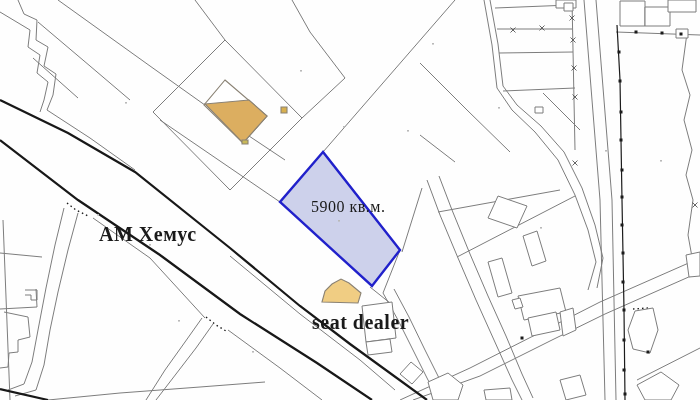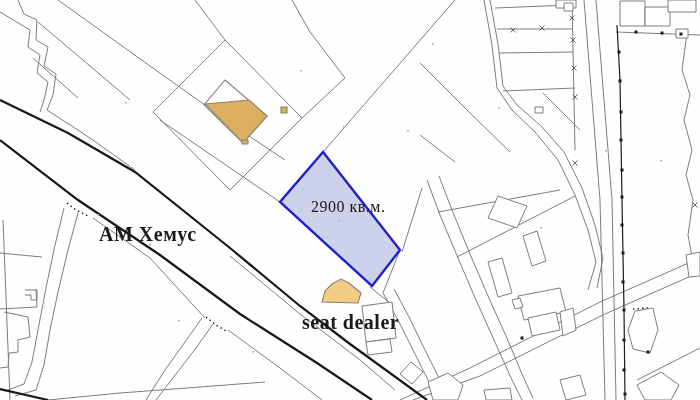--- a/index.html
+++ b/index.html
@@ -149,15 +149,15 @@
       <rect x="540" y="227" width="2" height="1.6" fill="#b9b9b9"></rect>
       <rect x="660" y="160" width="2" height="1.6" fill="#b9b9b9"></rect>
       <rect x="97" y="214" width="2" height="1.6" fill="#b9b9b9"></rect>
       <rect x="338" y="220" width="2" height="1.6" fill="#b9b9b9"></rect>
       <rect x="178" y="320" width="2" height="1.6" fill="#b9b9b9"></rect>
       <rect x="300" y="70" width="2" height="1.6" fill="#b9b9b9"></rect>
       <rect x="432" y="43" width="2" height="1.6" fill="#b9b9b9"></rect>
       <rect x="605" y="150" width="2" height="1.6" fill="#b9b9b9"></rect>
     </svg>
   <div class="map-label" style="left: 99px; top: 224px; font-size: 20px; font-weight: bold; color: rgb(26, 26, 26);">АМ Хемус</div>
-  <div class="map-label" style="left: 311px; top: 199px; font-size: 16px; font-weight: normal; color: rgb(26, 26, 26);">2900 кв.м.</div>
-  <div class="map-label" style="left: 302px; top: 312px; font-size: 20px; font-weight: bold; color: rgb(26, 26, 26);">seat dealer</div>
+  <div class="map-label" style="left: 311px; top: 199px; font-size: 16px; font-weight: normal; color: rgb(26, 26, 26);">5900 кв.м.</div>
+  <div class="map-label" style="left: 312px; top: 312px; font-size: 20px; font-weight: bold; color: rgb(26, 26, 26);">seat dealer</div>
 </div>
 
 </body></html>

